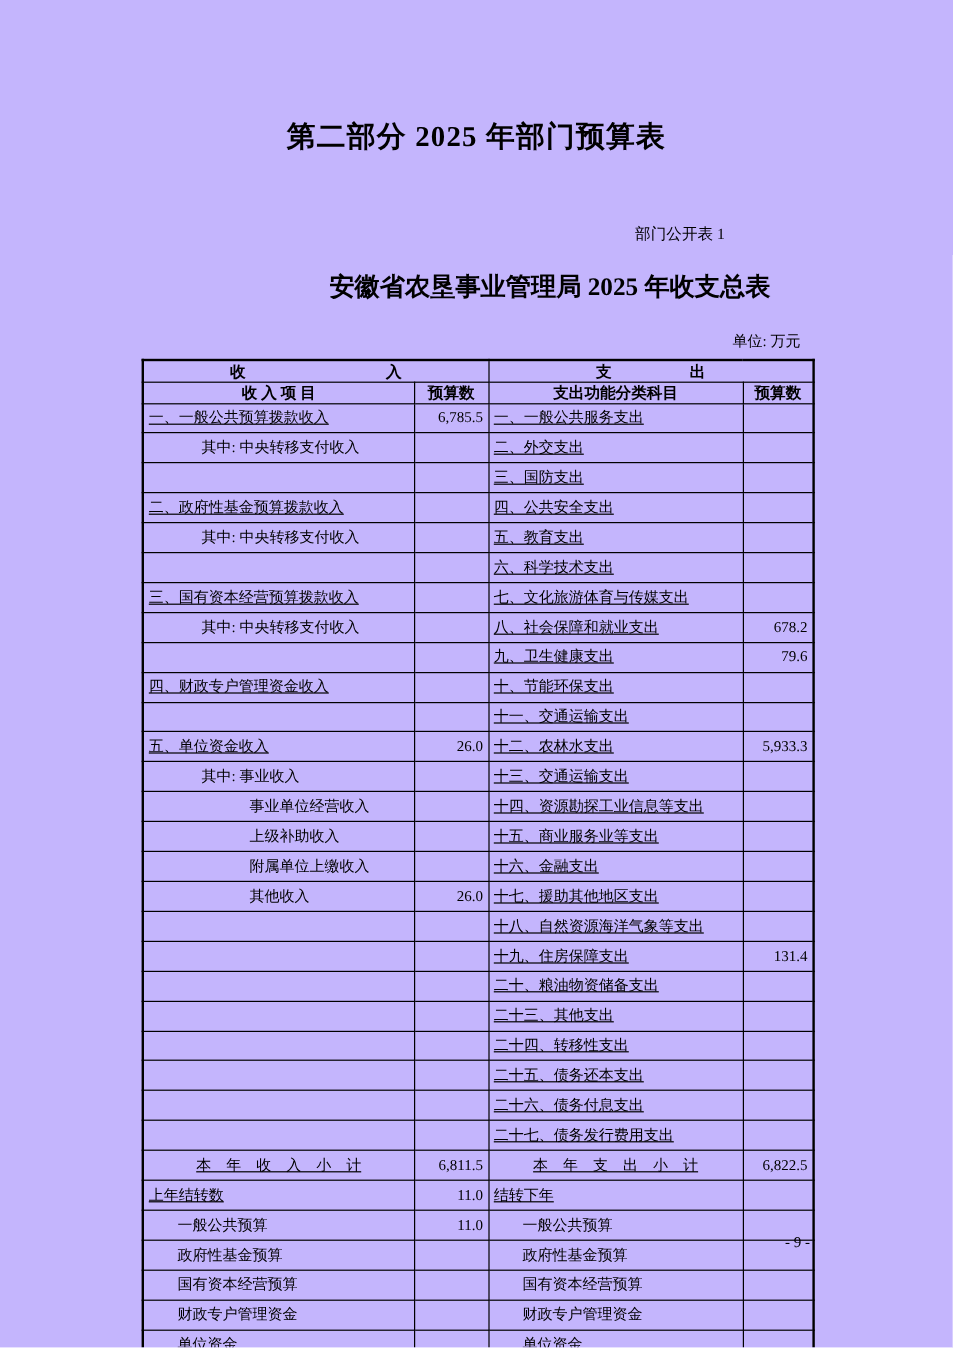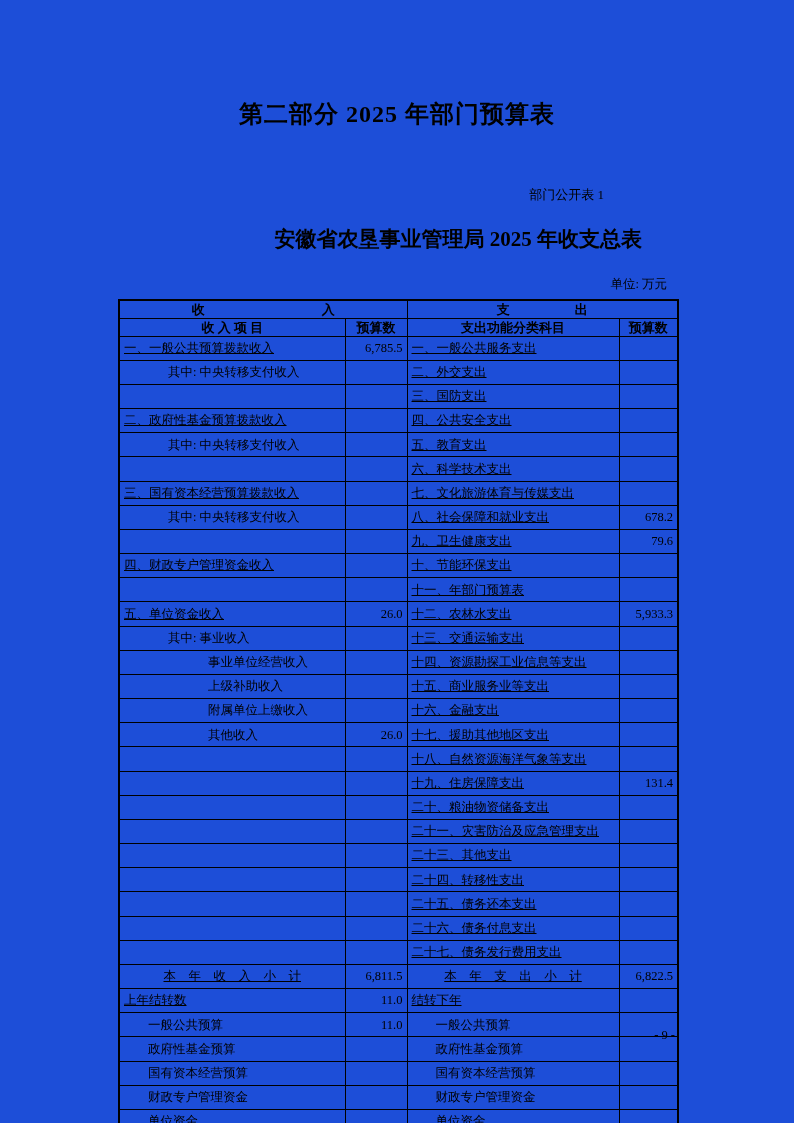--- a/index.html
+++ b/index.html
@@ -1,20 +1,20 @@
 <!DOCTYPE html>
 <html><head>
 <meta charset="utf-8">
 <style>
   * { margin:0; padding:0; box-sizing:border-box; }
   html,body { background:#ffffff; }
   .page {
     position:relative;
     width:794px; height:1123px;
-    background:#1d4ed8;
+    background:#c4b5fd;
     color:#000;
     font-family:"Liberation Serif", serif;
     overflow:hidden;
   }
   .part-title {
     position:absolute; top:98px; left:0; width:794px;
     text-align:center;
     font-size:24px; font-weight:bold;
     letter-spacing:1px;
   }
@@ -155,21 +155,21 @@
         </tr>
         <tr>
           <td class="item ind0">四、财政专户管理资金收入</td>
           <td class="val"></td>
           <td class="item ind0">十、节能环保支出</td>
           <td class="val"></td>
         </tr>
         <tr>
           <td class="item ind0"></td>
           <td class="val"></td>
-          <td class="item ind0">十一、年部门预算表</td>
+          <td class="item ind0">十一、交通运输支出</td>
           <td class="val"></td>
         </tr>
         <tr>
           <td class="item ind0">五、单位资金收入</td>
           <td class="val">26.0</td>
           <td class="item ind0">十二、农林水支出</td>
           <td class="val">5,933.3</td>
         </tr>
         <tr>
           <td class="item ind2">其中: 事业收入</td>
@@ -215,26 +215,20 @@
         </tr>
         <tr>
           <td class="item ind0"></td>
           <td class="val"></td>
           <td class="item ind0">二十、粮油物资储备支出</td>
           <td class="val"></td>
         </tr>
         <tr>
           <td class="item ind0"></td>
           <td class="val"></td>
-          <td class="item ind0">二十一、灾害防治及应急管理支出</td>
-          <td class="val"></td>
-        </tr>
-        <tr>
-          <td class="item ind0"></td>
-          <td class="val"></td>
           <td class="item ind0">二十三、其他支出</td>
           <td class="val"></td>
         </tr>
         <tr>
           <td class="item ind0"></td>
           <td class="val"></td>
           <td class="item ind0">二十四、转移性支出</td>
           <td class="val"></td>
         </tr>
         <tr>

